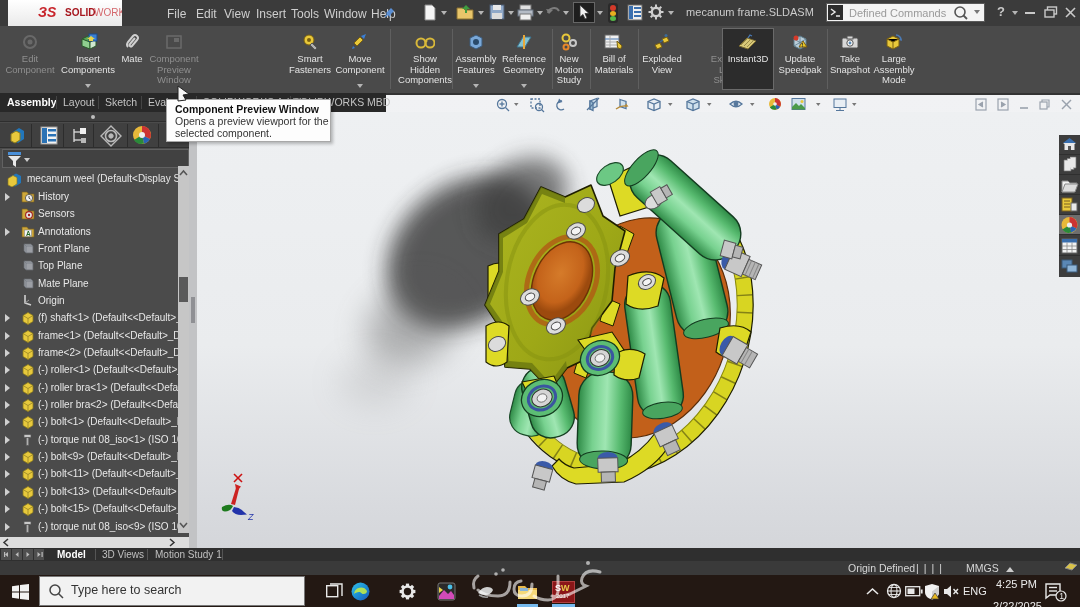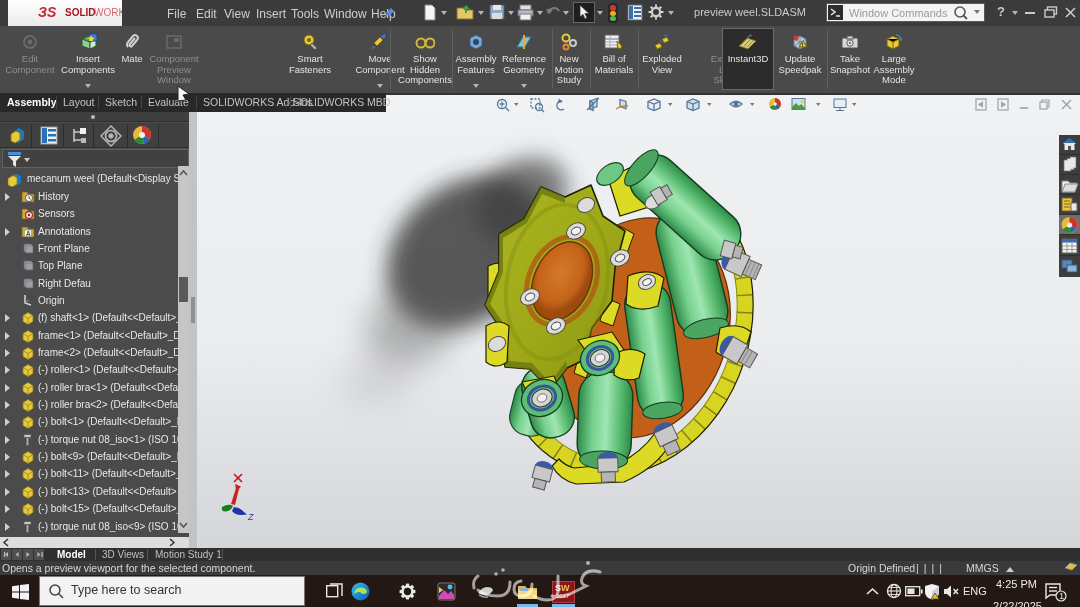--- a/index.html
+++ b/index.html
@@ -136,28 +136,28 @@
         <line x1="8" y1="13" x2="8" y2="15.5"></line>
         <line x1="0.5" y1="8" x2="3" y2="8"></line>
         <line x1="13" y1="8" x2="15.5" y2="8"></line>
         <line x1="2.7" y1="2.7" x2="4.5" y2="4.5"></line>
         <line x1="11.5" y1="11.5" x2="13.3" y2="13.3"></line>
         <line x1="2.7" y1="13.3" x2="4.5" y2="11.5"></line>
         <line x1="11.5" y1="4.5" x2="13.3" y2="2.7"></line>
       </g>
     </svg>
   <div class="abs caret" style="left:668px;top:11px;"></div>
-  <div class="abs" id="doctitle">preview weel.SLDASM</div>
+  <div class="abs" id="doctitle">mecanum frame.SLDASM</div>
   <div class="abs" id="searchbox"></div>
   <div class="abs" style="left:828px;top:5px;width:15px;height:15px;background:#2d2d2d;"></div>
   <svg class="abs" style="left:830px;top:7px;" width="11" height="11">
       <path d="M1 2 l4 3 l-4 3" stroke="#e8e8e8" stroke-width="1.5" fill="none"></path>
       <line x1="6" y1="9" x2="10" y2="9" stroke="#e8e8e8" stroke-width="1.5"></line>
     </svg>
-  <div class="abs" style="left:849px;top:7px;color:#9a9a9a;font-size:11px;">Window Commands</div>
+  <div class="abs" style="left:849px;top:7px;color:#9a9a9a;font-size:11px;">Defined Commands</div>
   <svg class="abs" style="left:953px;top:5px;" width="16" height="16">
       <circle cx="7" cy="7" r="5" fill="none" stroke="#555" stroke-width="1.6"></circle>
       <line x1="10.5" y1="10.5" x2="14" y2="14" stroke="#555" stroke-width="1.8"></line>
     </svg>
   <div class="abs caret" style="left:974px;top:10px;border-top-color:#777;"></div>
   <div class="abs" style="left:997px;top:4px;color:#c9c9c9;font-size:13px;font-weight:bold;">?</div>
   <div class="abs caret" style="left:1012px;top:11px;"></div>
   <div class="abs" style="left:1025px;top:12px;width:10px;height:2px;background:#c9c9c9;"></div>
   <svg class="abs" style="left:1044px;top:6px;" width="14" height="13">
       <rect x="3.5" y="1" width="9" height="7" fill="none" stroke="#c9c9c9" stroke-width="1.4"></rect>
@@ -211,21 +211,21 @@
 
     <div class="ritem" style="left:286px;width:48px;">
       <svg class="ricon" width="18" height="18">
           <circle cx="8" cy="7" r="5" fill="#e8c83a" stroke="#7a6010"></circle>
           <circle cx="8" cy="7" r="2" fill="#7a6010"></circle>
           <path d="M11 10 l5 5 l-2 2 l-5 -5 Z" fill="#b0b0b0" stroke="#555"></path>
         </svg>
       Smart<br>Fasteners
     </div>
 
-    <div class="ritem" style="left:353px;width:54px;">
+    <div class="ritem" style="left:333px;width:54px;">
       <svg class="ricon" width="18" height="18">
           <path d="M3 10 l6 -6 l3 3 l-6 6 Z" fill="#e8c83a" stroke="#7a6010"></path>
           <path d="M10 3 l5 -2 l-2 5 Z" fill="#3a7fd4"></path>
           <path d="M4 15 l-3 1 l1 -3 Z" fill="#3a7fd4"></path>
         </svg>
       Move<br>Component
       <div class="caret" style="position:absolute;left:24px;top:51px;"></div>
     </div>
     <div class="rsep" style="left:390px;"></div>
 
@@ -453,21 +453,21 @@
           <path d="M3 2 h7 l2 2 v7 h-7 l-2 -2 Z" fill="#b8bcc4" opacity="0.75" stroke="#6a6e76" stroke-width="0.8"></path>
           <path d="M3 2 l2 2 h7 M5 4 v7" stroke="#6a6e76" stroke-width="0.6" fill="none"></path>
         </svg>
         <span class="ttxt">Top Plane</span>
       </div>
     <div class="trow" style="top:107px;">
         <svg class="ticn" width="14" height="13">
           <path d="M3 2 h7 l2 2 v7 h-7 l-2 -2 Z" fill="#b8bcc4" opacity="0.75" stroke="#6a6e76" stroke-width="0.8"></path>
           <path d="M3 2 l2 2 h7 M5 4 v7" stroke="#6a6e76" stroke-width="0.6" fill="none"></path>
         </svg>
-        <span class="ttxt">Right Defau</span>
+        <span class="ttxt">Mate Plane</span>
       </div>
     <div class="trow" style="top:124px;">
         <svg class="ticn" width="14" height="13">
           <path d="M4 1 v8 l6 2" stroke="#d0d0d0" stroke-width="1.6" fill="none"></path>
           <path d="M4 9 l4 -3" stroke="#a0a0a0" stroke-width="1" fill="none"></path>
         </svg>
         <span class="ttxt">Origin</span>
       </div>
     <div class="trow" style="top:141px;">
         <span class="tarr"></span>
@@ -613,21 +613,20 @@
         </g>
     </svg>
     <span style="position:absolute;left:57px;top:1px;color:#fff;font-weight:bold;">Model</span>
     <span class="tsep" style="left:95px;top:1px;height:11px;background:#555;"></span>
     <span style="position:absolute;left:102px;top:1px;">3D Views</span>
     <span class="tsep" style="left:147px;top:1px;height:11px;background:#555;"></span>
     <span style="position:absolute;left:155px;top:1px;">Motion Study 1</span>
     <span class="tsep" style="left:222px;top:1px;height:11px;background:#555;"></span>
   </div>
   <div class="abs" id="statusbar">
-    <span style="position:absolute;left:2px;top:1px;">Opens a preview viewport for the selected component.</span>
     <span style="position:absolute;left:848px;top:1px;">Origin Defined</span>
     <span style="position:absolute;left:916px;top:1px;letter-spacing:5px;">||||</span>
     <span style="position:absolute;left:966px;top:1px;">MMGS</span>
     <div class="abs" style="left:1006px;top:6px;width:0;height:0;border-left:4px solid transparent;border-right:4px solid transparent;border-bottom:5px solid #ccc;"></div>
     <svg class="abs" style="left:1064px;top:1px;" width="14" height="12">
         <path d="M1 6 l5 -5 l7 2 l-5 5 Z" fill="#d8c24a" stroke="#888"></path>
       </svg>
   </div>
 
   <div class="abs" id="taskbar"></div>
@@ -1010,20 +1009,21 @@
       <rect x="23" y="1" width="10" height="11"></rect>
         <path d="M26 4 l4 2.5 l-4 2.5" fill="#9aa2ad"></path>
       <line x1="45" y1="10" x2="53" y2="10" stroke-width="1.6"></line>
       <rect x="65" y="4" width="7" height="7"></rect>
         <path d="M67 4 v-2 h7 v7 h-2"></path>
       <line x1="87" y1="2" x2="96" y2="11" stroke-width="1.4"></line>
         <line x1="96" y1="2" x2="87" y2="11" stroke-width="1.4"></line>
     </g>
   </svg>
 
+  <div class="abs" id="tooltip"><b>Component Preview Window</b><br>Opens a preview viewport for the<br>selected component.</div>
   <svg class="abs" style="left:176px;top:84px;" width="16" height="18">
       <path d="M2 17 L2 2 L13 10 L7 11 L10 16 Z" fill="#f5f5f5" stroke="#222" stroke-width="1"></path>
     </svg>
 
   <svg class="abs" style="left:466px;top:558px;" width="150" height="48" opacity="0.6">
     <g stroke="#ffffff" stroke-width="3" fill="none" stroke-linecap="round">
       <path d="M134 14 q-14 -4 -18 6 q-2 6 4 8 l-16 8 q-10 4 -18 2"></path>
       <path d="M92 18 v16 q-2 8 -10 8 q-8 0 -14 -4"></path>
       <path d="M66 26 q0 12 -10 12 q-8 0 -8 -7 q0 -7 7 -8"></path>
       <path d="M44 24 q0 14 -12 14 q-14 0 -20 -6"></path>

